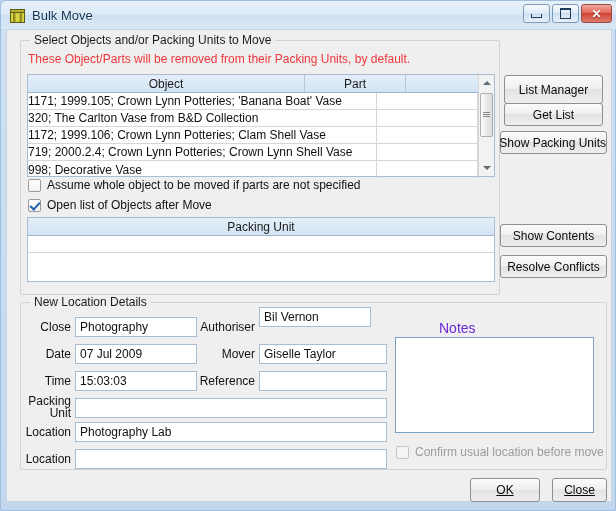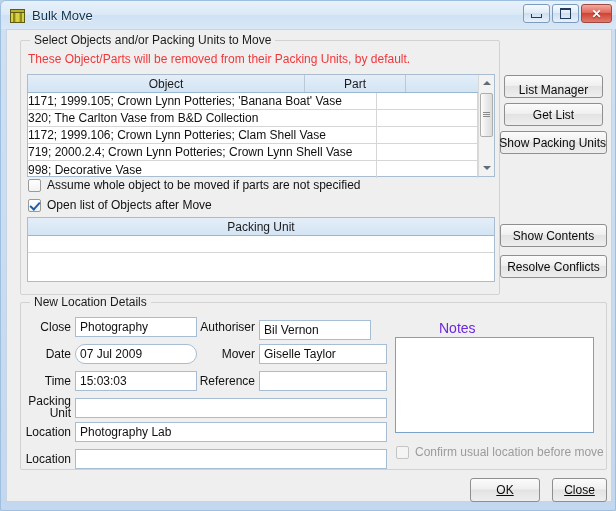--- a/index.html
+++ b/index.html
@@ -274,21 +274,21 @@
                 <i></i>
               </div>
           </div>
         </div>
         <div class="sb-arrow">
             <div class="tri-dn"></div>
           </div>
       </div>
     </div>
 
-    <div class="btn" style="left:497px; top:45px; width:99px; height:23px;align-items:flex-end;">
+    <div class="btn" style="left:497px; top:45px; width:99px; height:29px;">
         <span>List Manager</span>
       </div>
     <div class="btn" style="left:497px; top:73px; width:99px; height:23px;">
         <span>Get List</span>
       </div>
     <div class="btn" style="left:493px; top:101px; width:107px; height:23px;justify-content:flex-end;">
         <span>Show Packing Units</span>
       </div>
 
     <div class="cb" style="left:21px; top:148px;">
@@ -317,37 +317,37 @@
       </div>
 
     <div class="group" style="left:13px; top:272px; width:587px; height:168px;">
       <span class="legend">New Location Details</span>
     </div>
 
     <div class="flabel" style="left:16px; top:290px; width:48px;">Close</div>
     <div class="finput" style="left:68px; top:287px; width:122px; height:20px;">Photography</div>
 
     <div class="flabel" style="left:16px; top:317px; width:48px;">Date</div>
-    <div class="finput" style="left:68px; top:314px; width:122px; height:20px;border-radius:10px;">07 Jul 2009</div>
+    <div class="finput" style="left:68px; top:314px; width:122px; height:20px;">07 Jul 2009</div>
 
     <div class="flabel" style="left:16px; top:344px; width:48px;">Time</div>
     <div class="finput" style="left:68px; top:341px; width:122px; height:20px;">15:03:03</div>
 
     <div class="flabel" style="left:10px; top:364px; width:54px;">Packing</div>
     <div class="flabel" style="left:10px; top:376px; width:54px;">Unit</div>
     <div class="finput" style="left:68px; top:368px; width:312px; height:20px;"></div>
 
     <div class="flabel" style="left:10px; top:395px; width:54px;">Location</div>
     <div class="finput" style="left:68px; top:392px; width:312px; height:20px;">Photography Lab</div>
 
     <div class="flabel" style="left:10px; top:422px; width:54px;">Location</div>
     <div class="finput" style="left:68px; top:419px; width:312px; height:20px;"></div>
 
     <div class="flabel" style="left:180px; top:290px; width:68px;">Authoriser</div>
-    <div class="finput" style="left:252px; top:290px; width:112px; height:20px;">Bil Vernon</div>
+    <div class="finput" style="left:252px; top:277px; width:112px; height:20px;">Bil Vernon</div>
 
     <div class="flabel" style="left:180px; top:317px; width:68px;">Mover</div>
     <div class="finput" style="left:252px; top:314px; width:128px; height:20px;">Giselle Taylor</div>
 
     <div class="flabel" style="left:180px; top:344px; width:68px;">Reference</div>
     <div class="finput" style="left:252px; top:341px; width:128px; height:20px;"></div>
 
     <div class="seplabel" style="left:388px; top:290px;">Notes</div>
     <div class="ftext" style="left:388px; top:307px; width:199px; height:96px;"></div>
 

